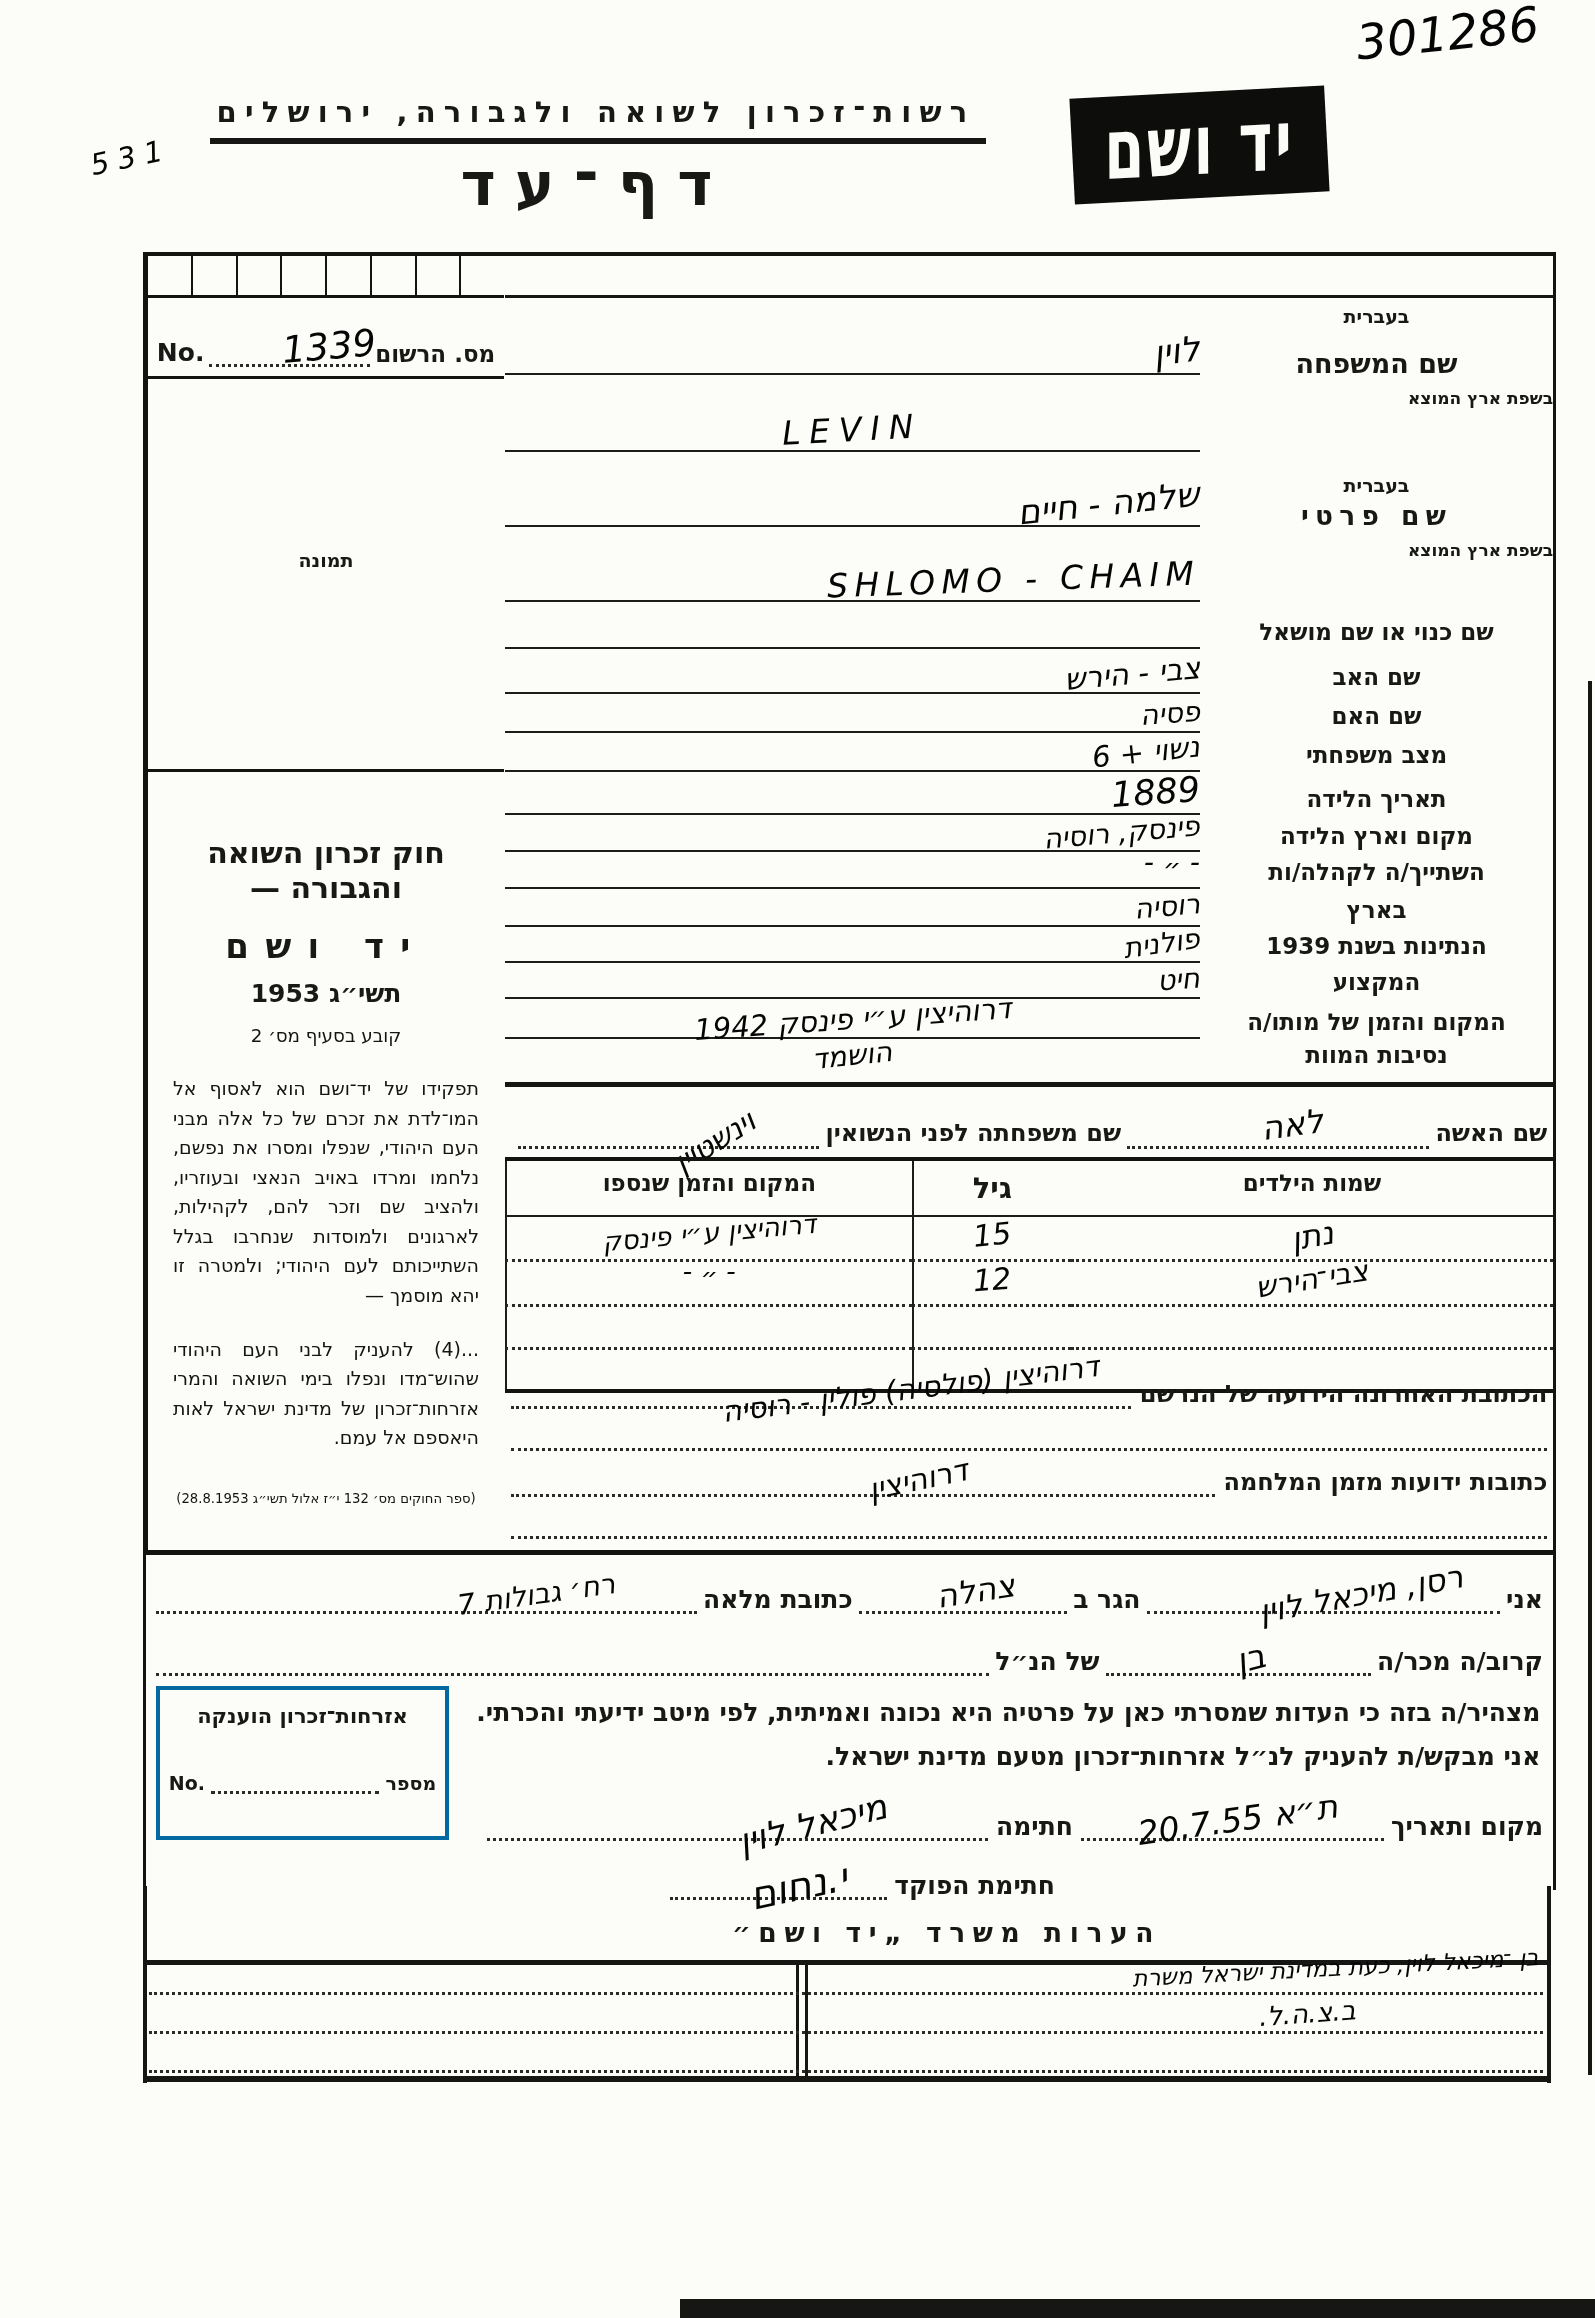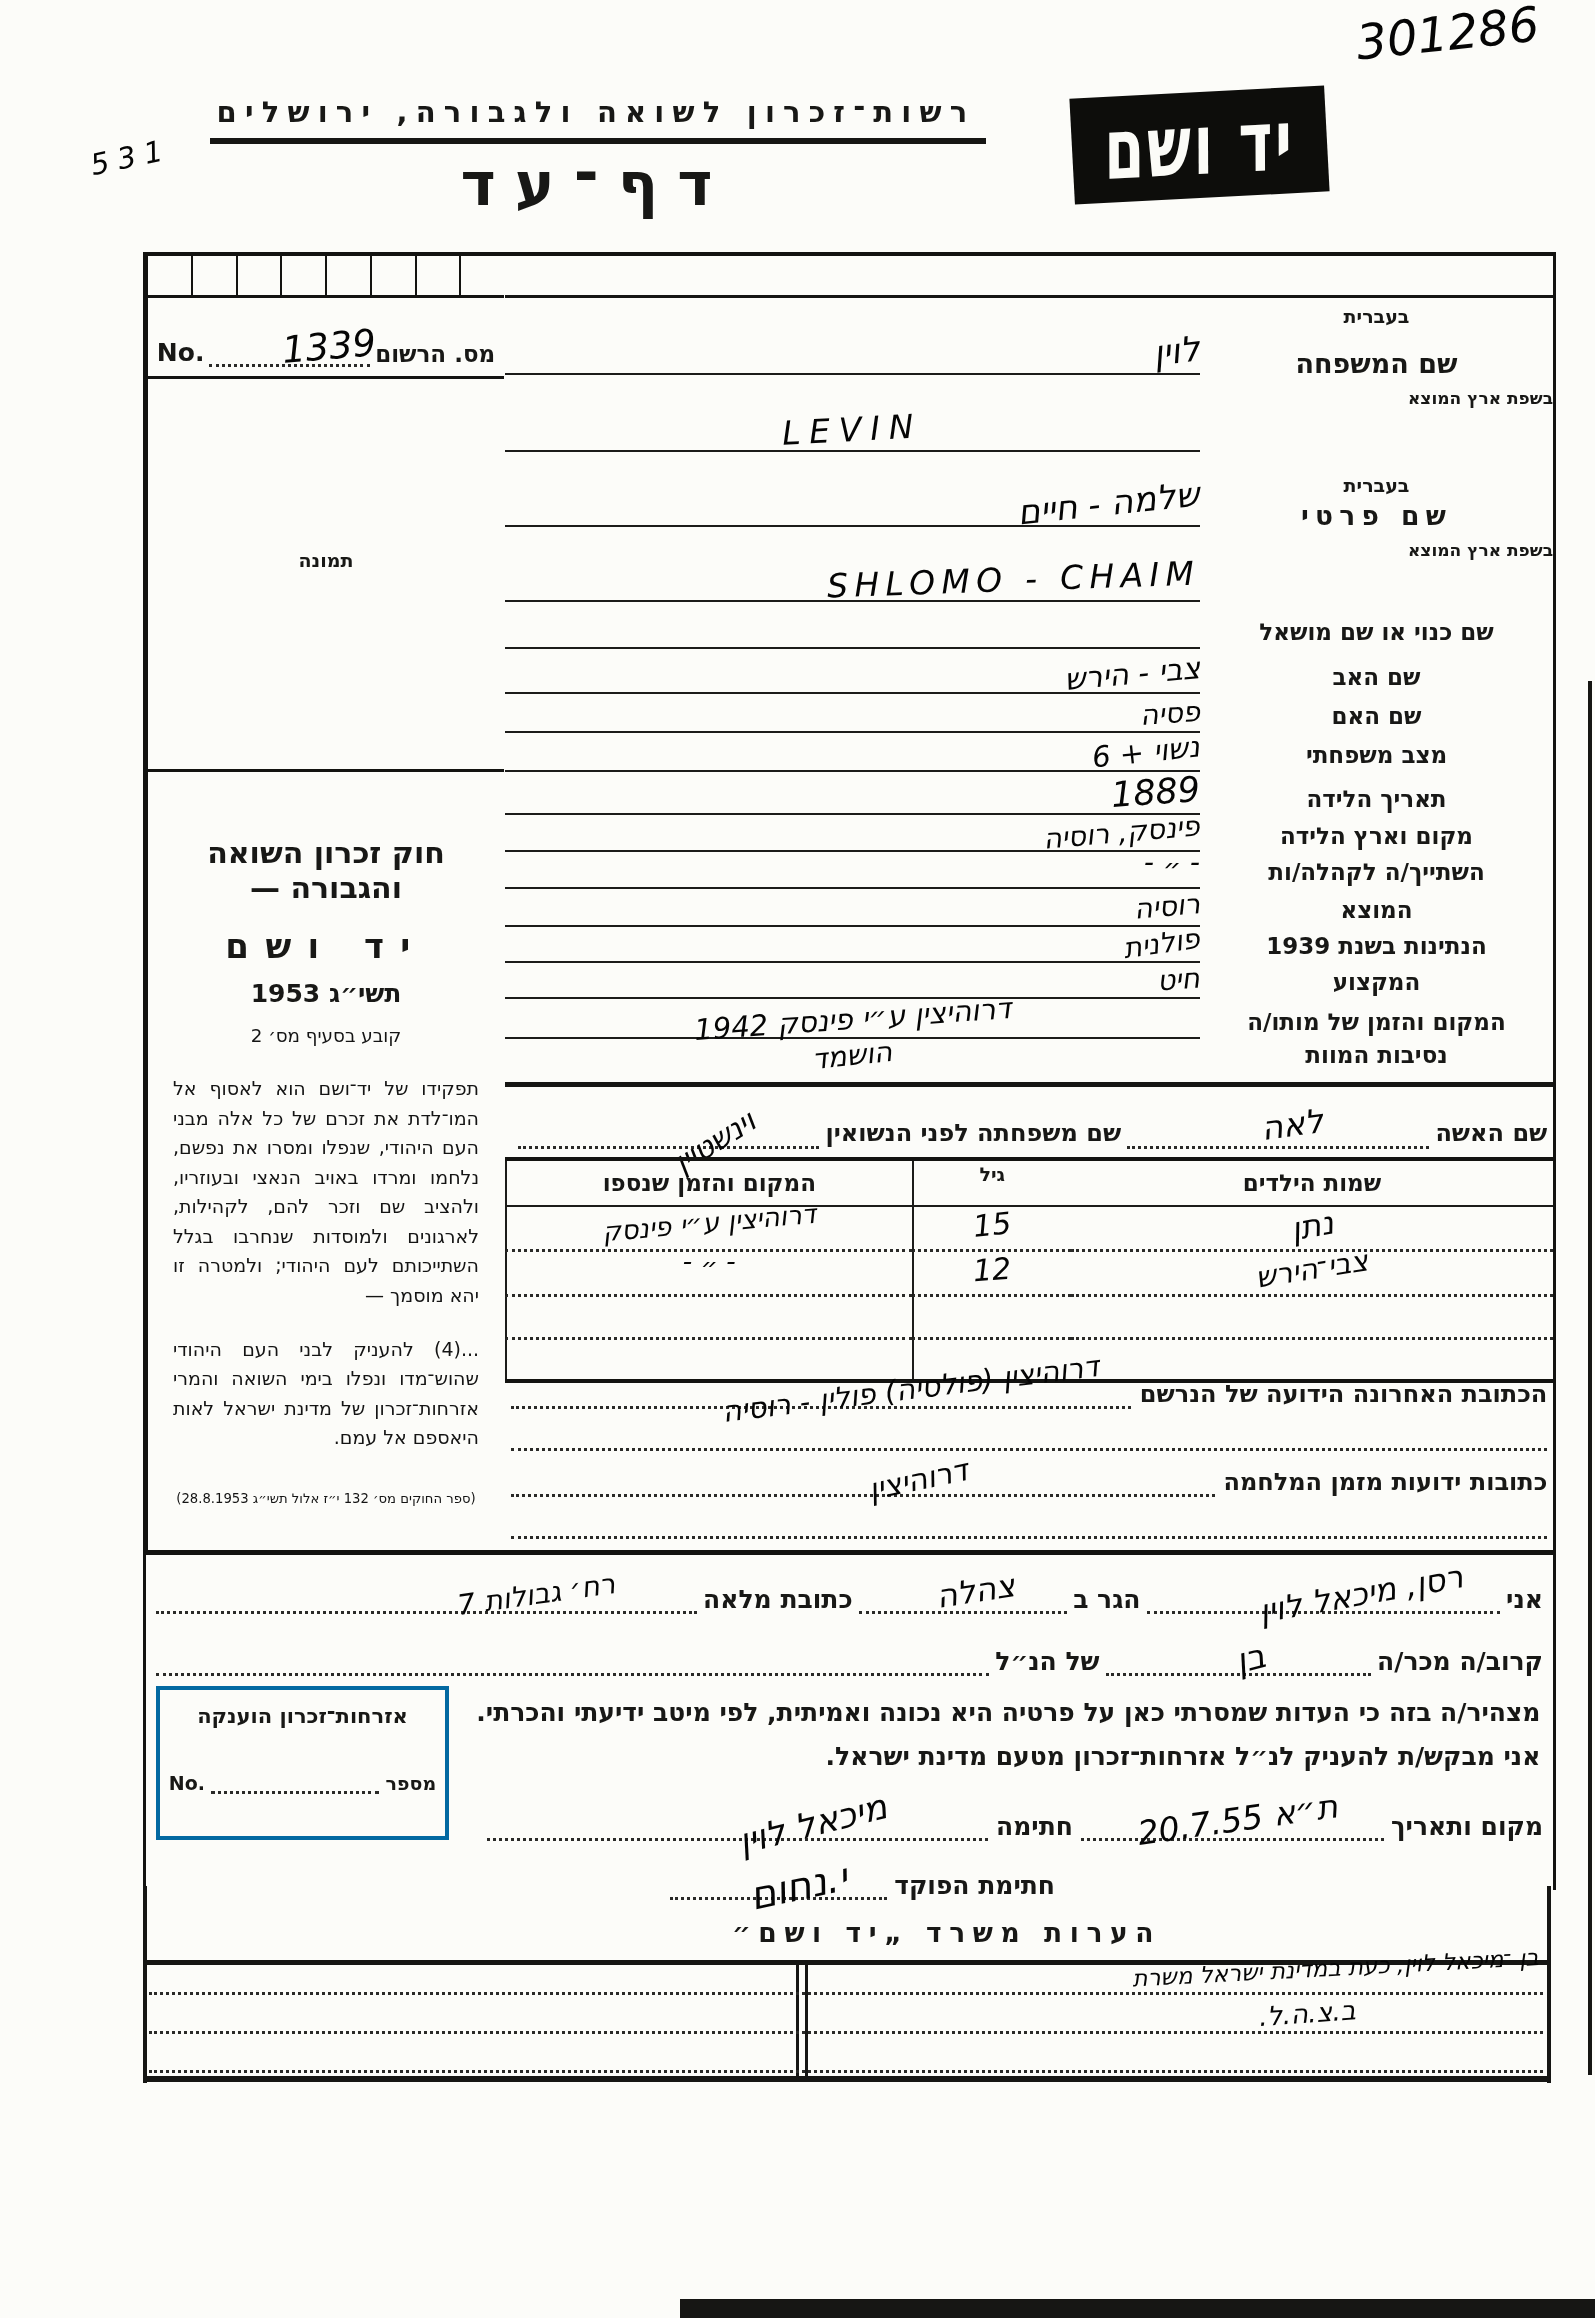--- a/index.html
+++ b/index.html
@@ -159,21 +159,21 @@
         </div>
 
         <div class="fieldrow" style="min-height:34px;">
           <div class="fieldlabel lbl" style="font-size:23px;">השתייך/ה לקהלה/ות</div>
           <div class="fieldval" style="text-align:right;">
             <span class="hw" style="font-size:28px;display:inline-block;margin-left:139px;">־ ״ ־</span>
           </div>
         </div>
 
         <div class="fieldrow" style="min-height:38px;">
-          <div class="fieldlabel lbl" style="font-size:23px;">המוצא</div>
+          <div class="fieldlabel lbl" style="font-size:23px;">בארץ</div>
           <div class="fieldval" style="text-align:right;">
             <span class="hw" style="font-size:28px;display:inline-block;transform:rotate(-5deg);margin-left:101px;">רוסיה</span>
           </div>
         </div>
 
         <div class="fieldrow" style="min-height:35px;">
           <div class="fieldlabel lbl" style="font-size:23px;">הנתינות בשנת 1939</div>
           <div class="fieldval" style="text-align:right;">
             <span class="hw" style="font-size:28px;display:inline-block;transform:rotate(-8deg);margin-left:76px;">פולנית</span>
           </div>
@@ -210,21 +210,21 @@
         </span>
         <span class="lbl" style="font-size:24px;padding-bottom:2.5px;">שם משפחתה לפני הנשואין</span>
         <span class="dotfill" style="height:44px;margin:0 6.3px;">
           <span class="hw" style="position:absolute;right:20%;bottom:-12.6px;font-size:30px;transform:rotate(-32deg);">וינשטיין</span>
         </span>
       </div>
 
       <div class="abs tbl-border" style="left:0;top:901px;width:1048px;">
         <div style="display:flex;border-bottom:2.5px solid #1c1c1a;">
           <div class="lbl" style="flex:0 0 46%;text-align:center;font-size:23px;padding:8.8px 0;">שמות הילדים</div>
-          <div class="lbl ccell" style="flex:0 0 15%;text-align:center;font-size:19px;padding:2px 0;">גיל</div>
+          <div class="lbl ccell" style="flex:0 0 15%;text-align:center;font-size:29px;padding:10px 0;">גיל</div>
           <div class="lbl ccell" style="flex:1;text-align:center;font-size:23px;padding:8.8px 0;">המקום והזמן שנספו</div>
         </div>
 
         <div style="display:flex;">
           <div class="dotrow" style="flex:0 0 46%;text-align:center;height:42px;">
             <span class="hw" style="font-size:32px;display:inline-block;transform:rotate(-10deg);">נתן</span>
           </div>
           <div class="dotrow ccell" style="flex:0 0 15%;text-align:center;">
             <span class="hw" style="font-size:30px;direction:ltr;display:inline-block;transform:rotate(-6deg);">15</span>
           </div>

